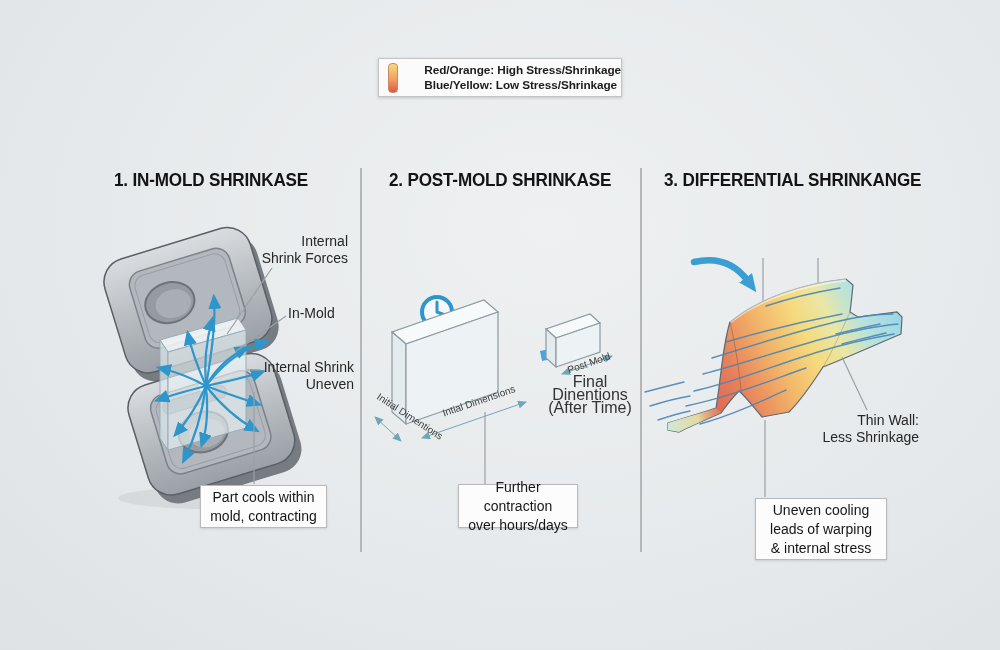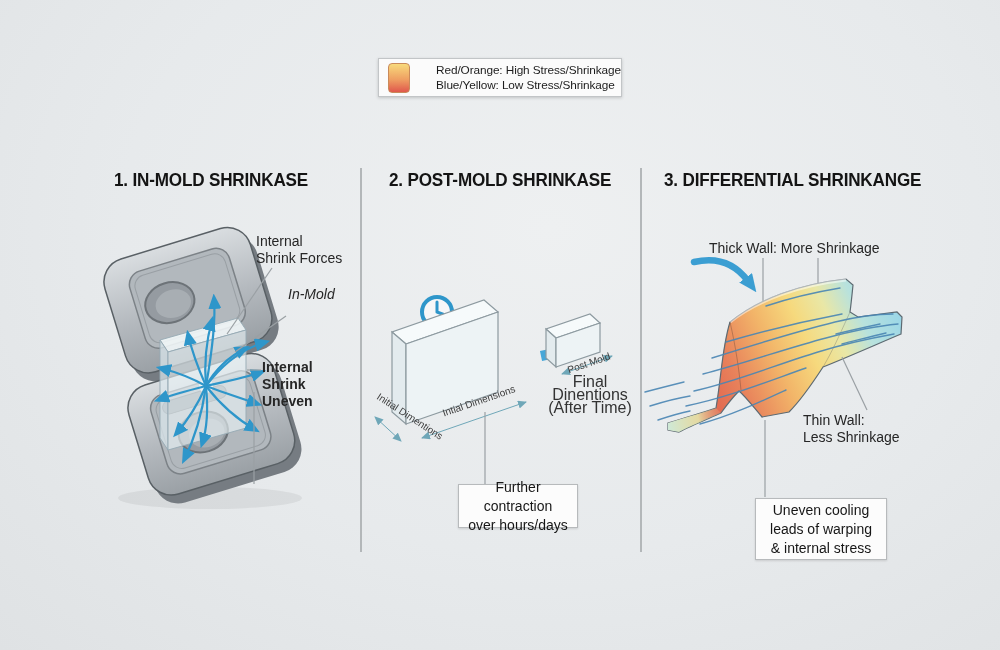--- a/index.html
+++ b/index.html
@@ -6,31 +6,31 @@
   .canvas{
     position:relative;width:1000px;height:650px;overflow:hidden;
     font-family:"Liberation Sans",sans-serif;color:#1f1f1f;
     background:radial-gradient(ellipse at 55% 35%, #eef0f1 0%, #e7eaec 55%, #dfe2e4 100%);
   }
   .abs{position:absolute;}
   svg.art{position:absolute;left:0;top:0;pointer-events:none;}
   
   .legend{left:378px;top:58px;width:244px;height:39px;background:#fbfbfb;
     border:1px solid #c2c5c7;box-shadow:0 1px 3px rgba(0,0,0,.18);
-    display:flex;align-items:center;gap:26px;padding:0 0 0 9px;box-sizing:border-box;}
+    display:flex;align-items:center;gap:26px;padding:0 0 0 9px;box-sizing:border-box;font-weight:bold;}
   .swatch{width:21px;height:28px;border-radius:4px;border:1px solid #c98a5a;
     background:linear-gradient(to bottom,#f8da7c 0%,#ef9f62 55%,#e0584c 100%);}
   .legend-text{font-size:11.8px;line-height:15px;color:#1c1c1c;white-space:nowrap;letter-spacing:-.1px;}
   
   .divider{width:1.5px;background:#b3b7b9;top:168px;height:384px;}
   
   .title{font-size:19px;font-weight:800;color:#141414;letter-spacing:-.2px;
     transform:scaleX(.9);transform-origin:left center;white-space:nowrap;top:169px;}
   
-  .lbl{font-size:14px;color:#262626;text-align:left;line-height:17px;}
+  .lbl{font-size:14px;color:#262626;text-align:right;line-height:17px;}
   .dimlbl{font-size:10px;color:#3c3c3c;white-space:nowrap;transform-origin:left top;}
   .finlbl{font-size:16px;color:#333;text-align:center;line-height:13px;}
   
   .caption{background:#fcfcfc;border:1px solid #b7babc;box-shadow:0 1px 2px rgba(0,0,0,.12);
     font-size:14px;color:#161616;text-align:center;line-height:19px;
     display:flex;flex-direction:column;justify-content:center;box-sizing:border-box;padding:3px 4px;}
 </style>
 </head>
 <body>
 
@@ -214,39 +214,42 @@
   <div class="abs divider" style="left:640px;"></div>
 
   <div class="abs title" style="left:114px;">1. IN-MOLD SHRINKASE</div>
   <div class="abs title" style="left:389px;">2. POST-MOLD SHRINKASE</div>
   <div class="abs title" style="left:664px;">3. DIFFERENTIAL SHRINKANGE</div>
 
   <div class="abs lbl" style="left:256px;top:233px;width:92px;">
     <div>Internal</div>
     <div>Shrink Forces</div>
   </div>
-  <div class="abs lbl" style="left:288px;top:286px;font-style:italic;">In-Mold</div>
-  <div class="abs lbl" style="left:262px;top:359px;width:92px;font-weight:bold;">
+  <div class="abs lbl" style="left:288px;top:305px;">In-Mold</div>
+  <div class="abs lbl" style="left:262px;top:359px;width:92px;">
     <div>Internal Shrink</div>
     <div>Uneven</div>
+  </div>
+  <div class="abs caption" style="left:200px;top:485px;width:127px;height:43px;">
+    <div>Part cools within</div>
+    <div>mold, contracting</div>
   </div>
 
   <div class="abs dimlbl" style="left:381px;top:391px;transform:rotate(33deg);">Initial Dimentions</div>
   <div class="abs dimlbl" style="left:441px;top:408px;transform:rotate(-19deg);">Intial Dimensions</div>
   <div class="abs dimlbl" style="left:566px;top:365px;transform:rotate(-19deg);">Post Mold</div>
   <div class="abs finlbl" style="left:548px;top:375px;width:84px;">
     <div>Final Dinentions</div>
     <div>(After Time)</div>
   </div>
   <div class="abs caption" style="left:458px;top:484px;width:120px;height:44px;">
     <div>Further contraction</div>
     <div>over hours/days</div>
   </div>
 
-  <div class="abs lbl" style="left:709px;top:240px;width:178px;white-space:nowrap;">Thick Wall: More Shrinkage</div>
   <div class="abs lbl" style="left:803px;top:412px;width:116px;">
     <div>Thin Wall:</div>
     <div>Less Shrinkage</div>
   </div>
   <div class="abs caption" style="left:755px;top:498px;width:132px;height:62px;text-align:center;">
     <div>Uneven cooling</div>
     <div>leads of warping</div>
     <div>&amp; internal stress</div>
   </div>
 

